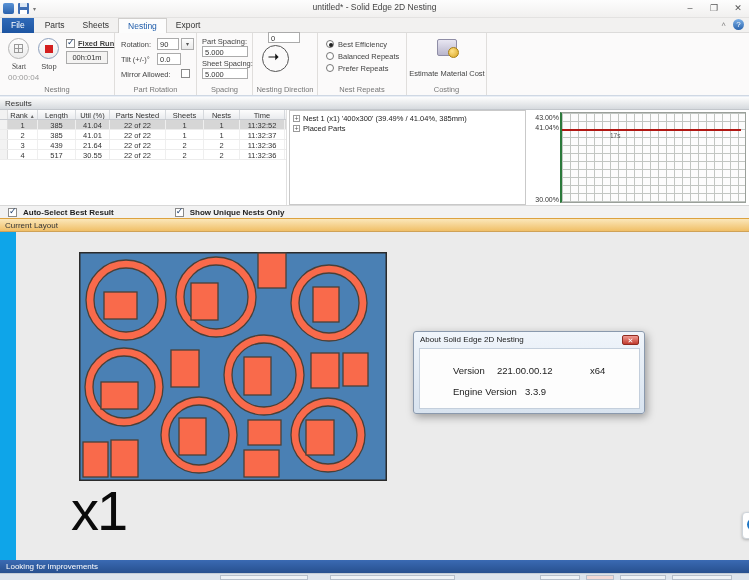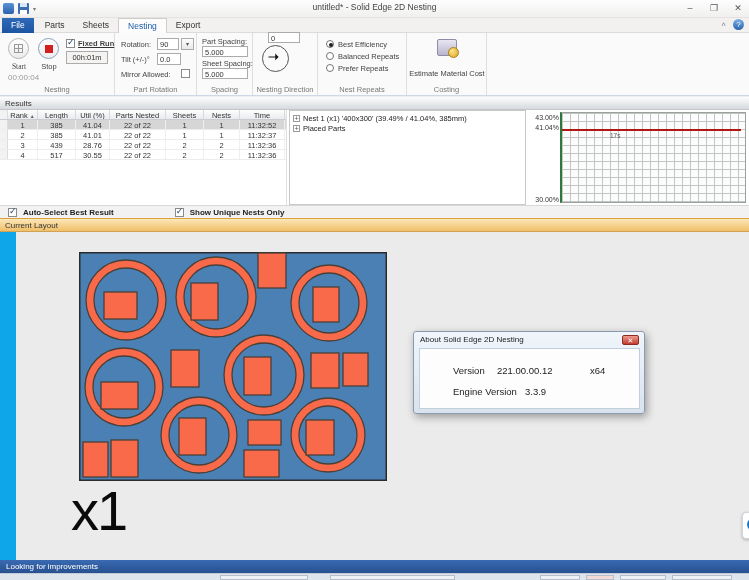--- a/index.html
+++ b/index.html
@@ -245,21 +245,21 @@
           <div class="tcell c2">41.01</div>
           <div class="tcell c3">22 of 22</div>
           <div class="tcell c4">1</div>
           <div class="tcell c5">1</div>
           <div class="tcell c6">11:32:37</div>
         </div>
         <div class="trow ">
           <div class="rowhdr"></div>
           <div class="tcell c0">3</div>
           <div class="tcell c1">439</div>
-          <div class="tcell c2">28.76</div>
+          <div class="tcell c2">21.64</div>
           <div class="tcell c3">22 of 22</div>
           <div class="tcell c4">2</div>
           <div class="tcell c5">2</div>
           <div class="tcell c6">11:32:36</div>
         </div>
         <div class="trow ">
           <div class="rowhdr"></div>
           <div class="tcell c0">4</div>
           <div class="tcell c1">517</div>
           <div class="tcell c2">30.55</div>

